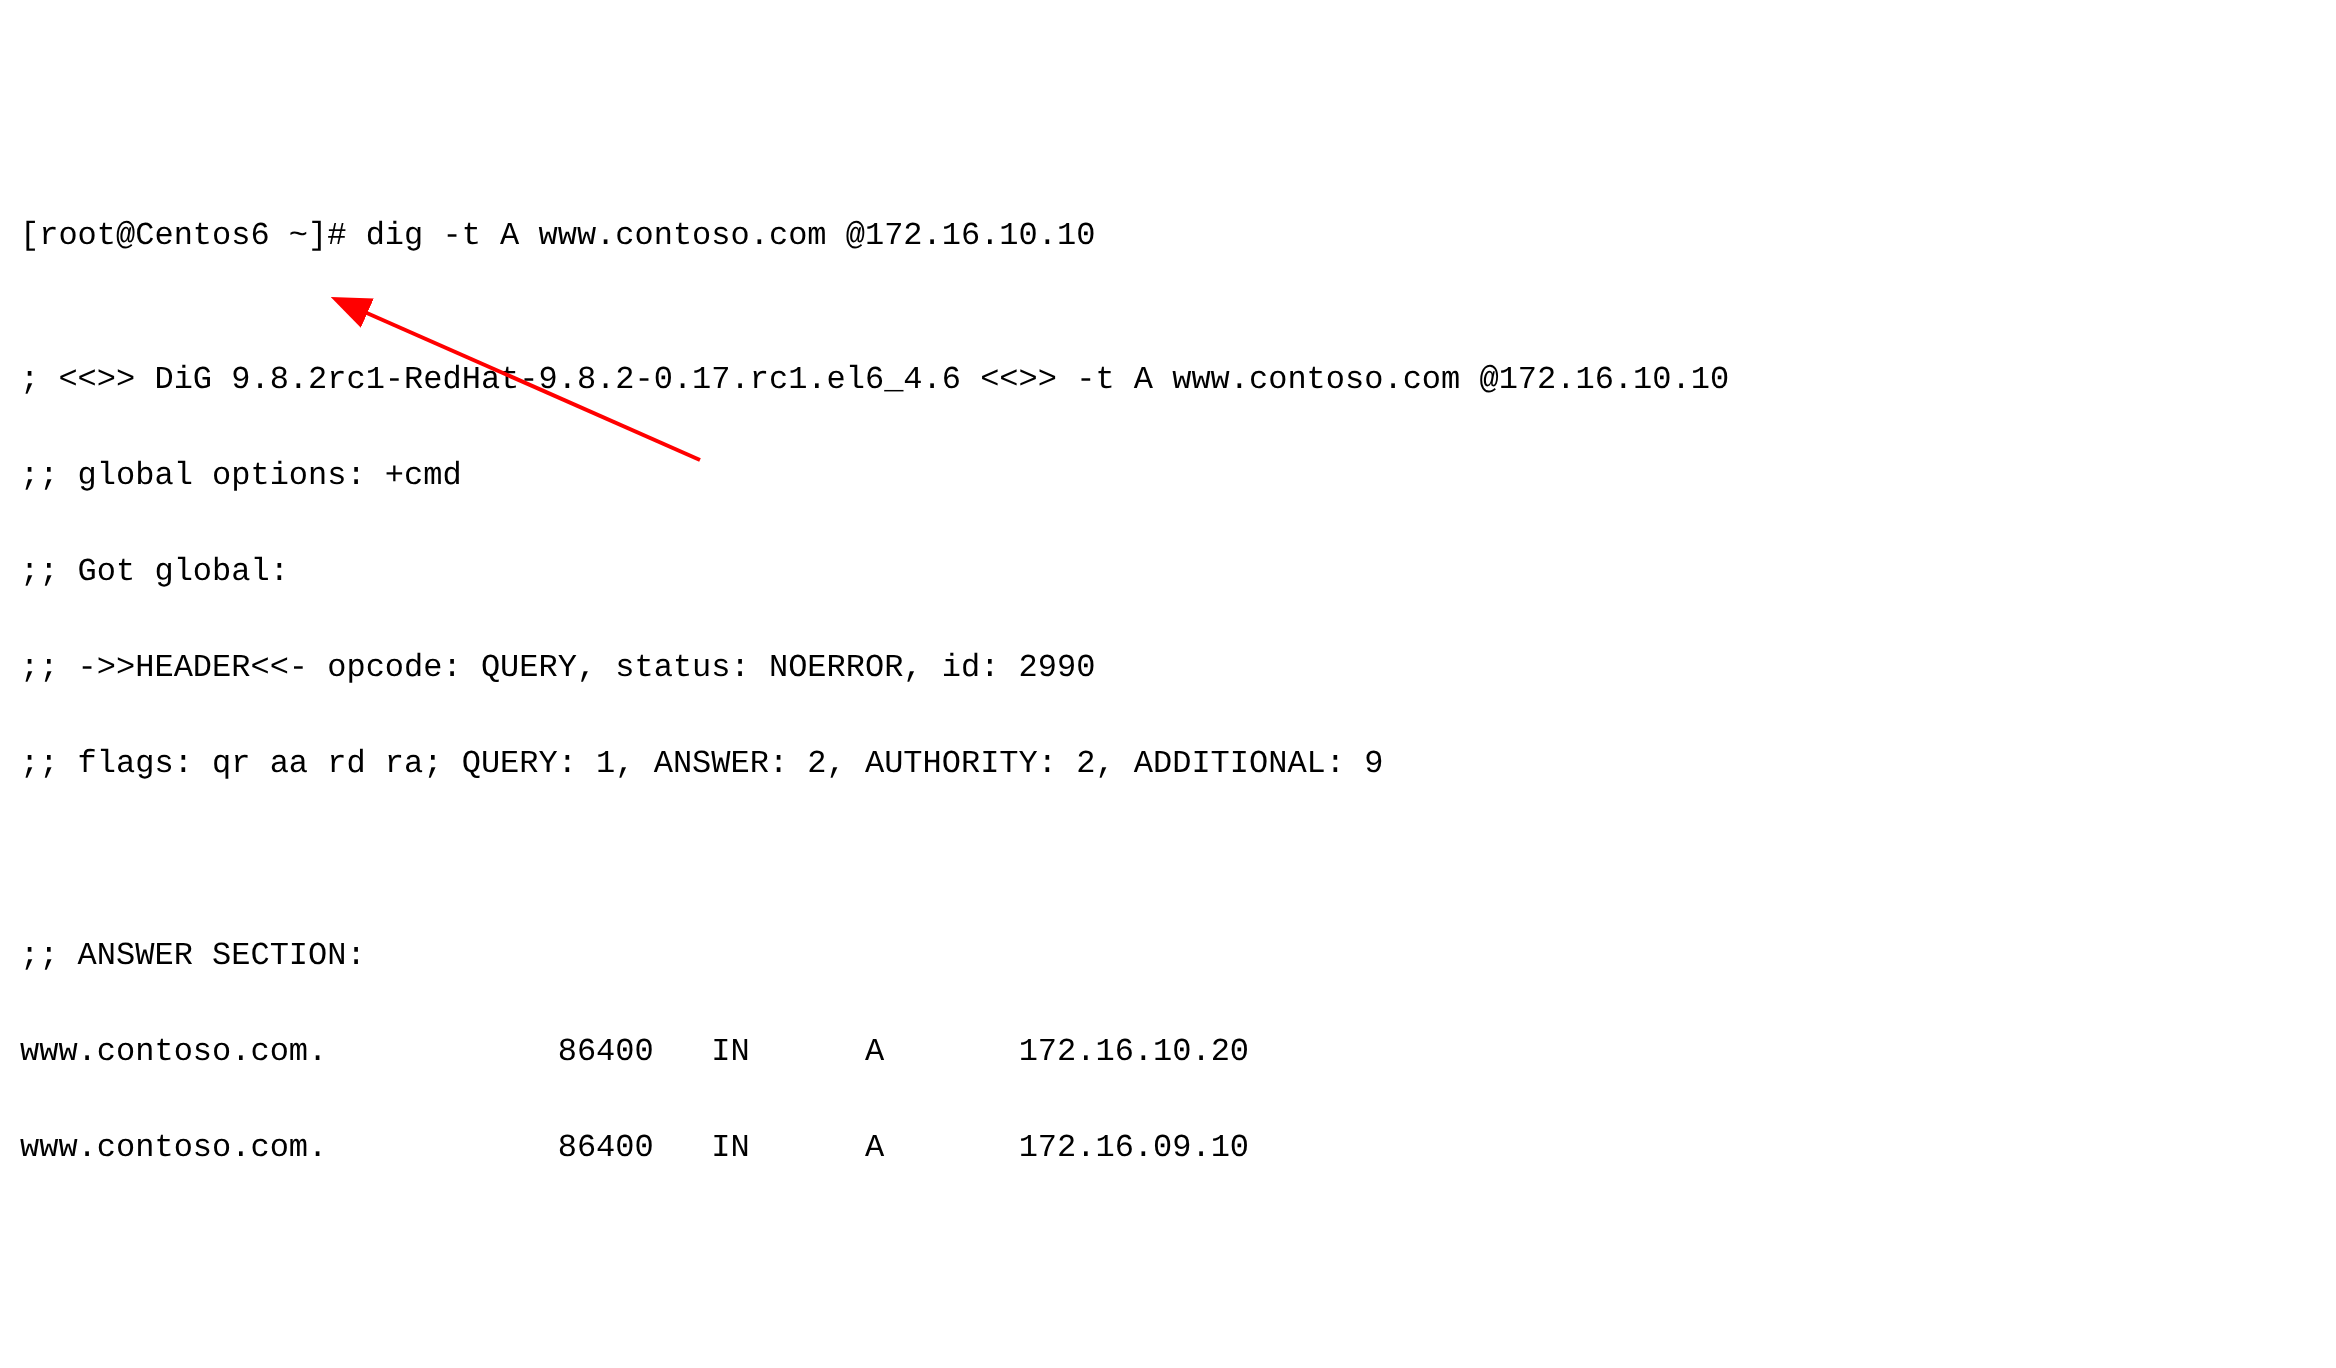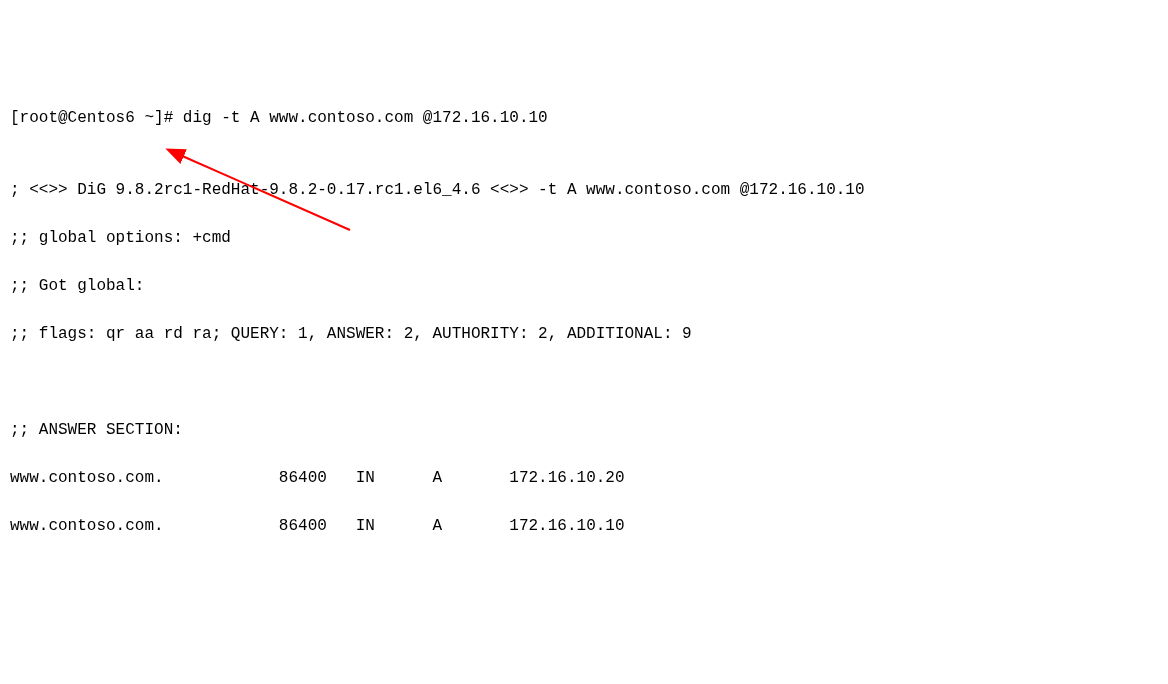--- a/index.html
+++ b/index.html
@@ -23,26 +23,27 @@
 </head>
 <body>
 
 
 
 <div><span class="line"><span>[root@Centos6 ~]# </span><span>dig -t A www.contoso.com @172.16.10.10</span></span>
 <span class="line"></span>
 <span class="line">; &lt;&lt;&gt;&gt; DiG 9.8.2rc1-RedHat-9.8.2-0.17.rc1.el6_4.6 &lt;&lt;&gt;&gt; -t A www.contoso.com @172.16.10.10</span>
 <span class="line">;; global options: +cmd</span>
 <span class="line">;; Got global:</span>
+<span class="line">;; -&gt;&gt;HEADER&lt;&lt;- opcode: QUERY, status: NOERROR, id: 2990</span>
 <span class="line">;; flags: qr aa rd ra; QUERY: 1, ANSWER: 2, AUTHORITY: 2, ADDITIONAL: 9</span>
 <span class="line"></span>
 <span class="line"></span>
 <span class="line">;; ANSWER SECTION:</span>
 <span class="line"><span>www.contoso.com.</span>            <span>86400</span>   <span>IN</span>      <span>A</span>       <span>172.16.10.20</span></span>
-<span class="line"><span>www.contoso.com.</span>            <span>86400</span>   <span>IN</span>      <span>A</span>       <span>172.16.10.10</span></span>
+<span class="line"><span>www.contoso.com.</span>            <span>86400</span>   <span>IN</span>      <span>A</span>       <span>172.16.09.10</span></span>
 <span class="line"></span>
 
 
 
 <span class="line"></span>
 
 
 
 <span class="line"></span>
 

